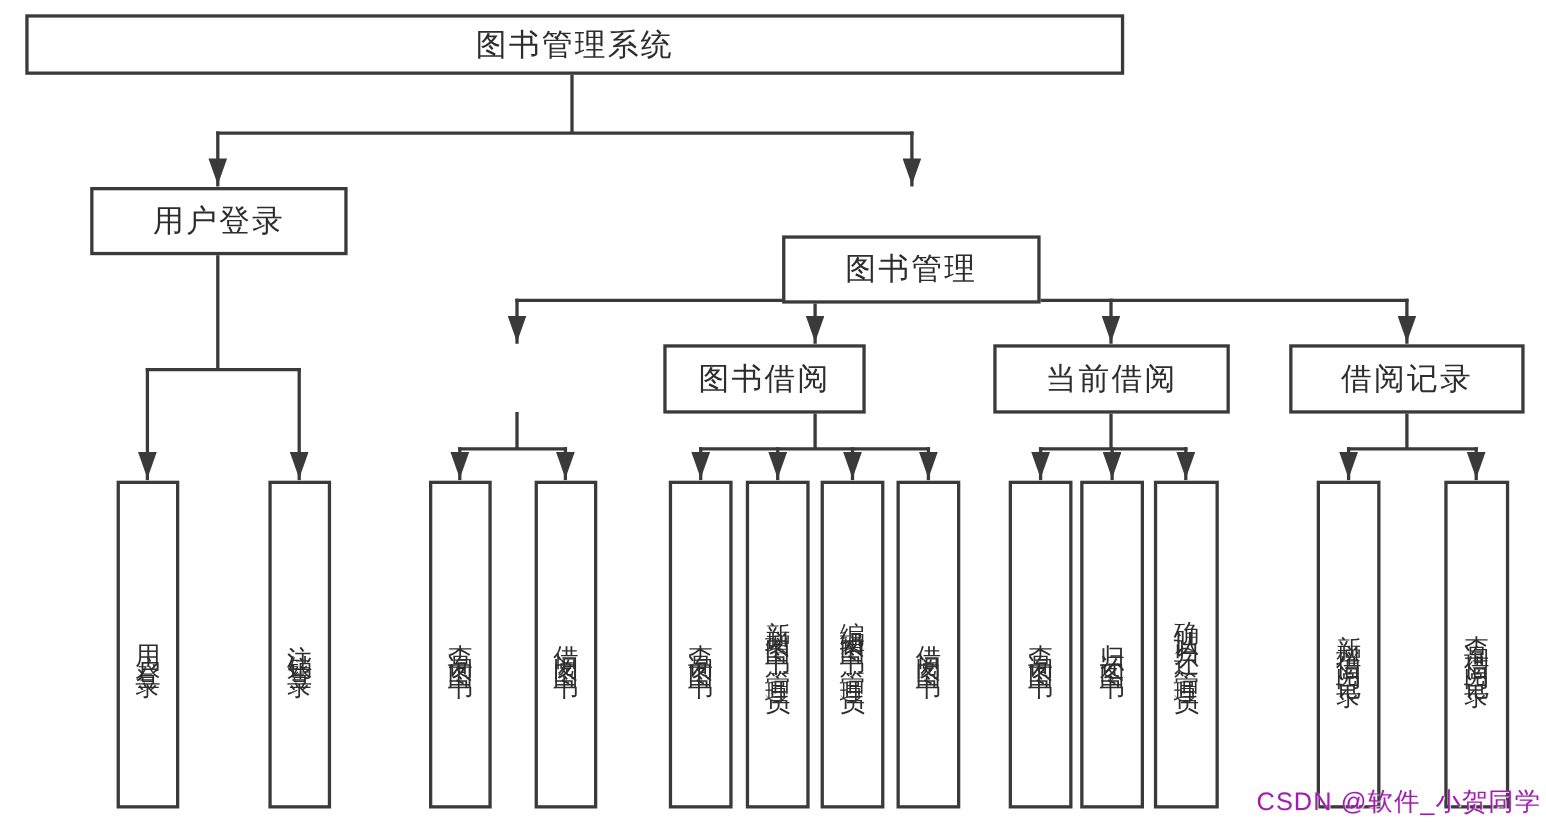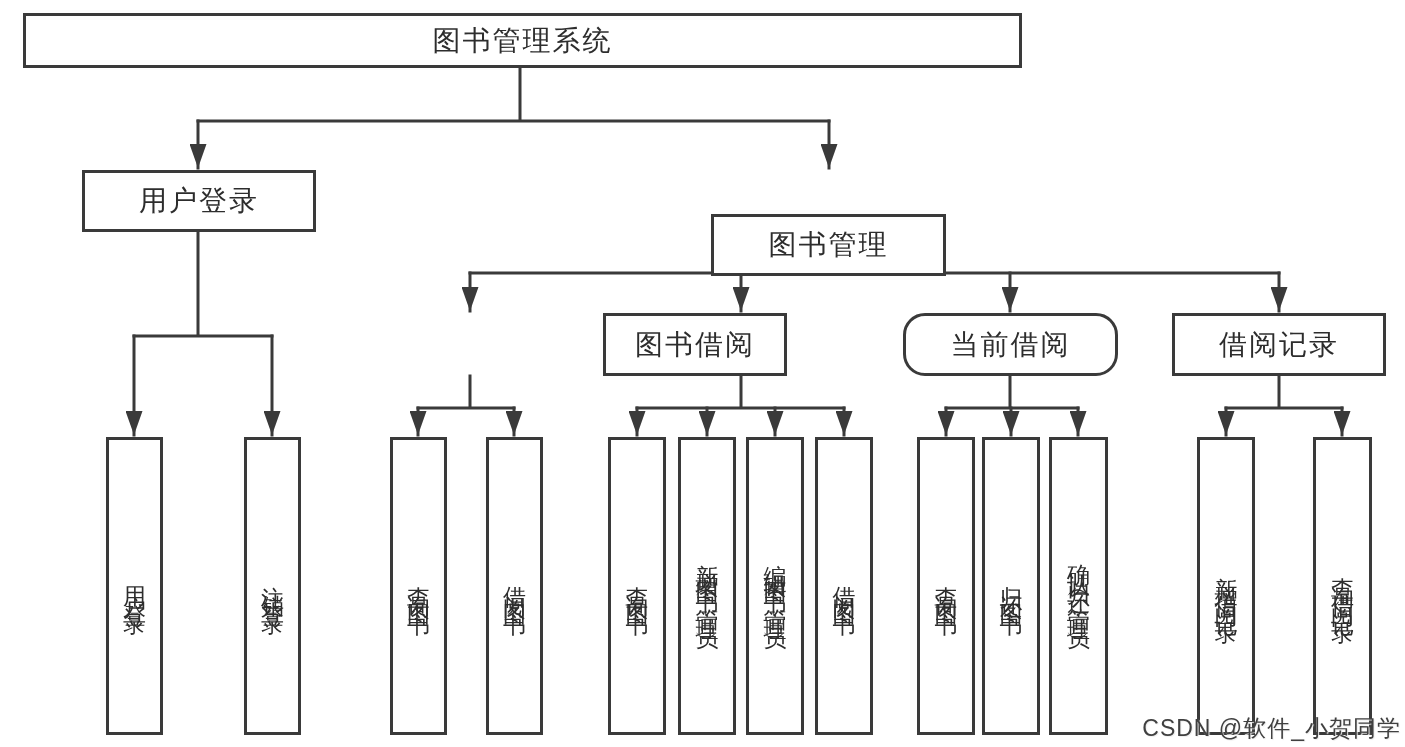--- a/index.html
+++ b/index.html
@@ -40,21 +40,21 @@
     letter-spacing: 9px;
     color: #2d2d2d;
     white-space: nowrap;
   }
   .watermark {
     position: absolute;
     right: 4px;
     bottom: 3px;
     font-size: 23px;
     letter-spacing: 1px;
-    color: #404040;
+    color: #a21caf;
     text-shadow: 1px 1px 1px #ededed;
     z-index: 5;
     white-space: nowrap;
   }
 </style>
 </head>
 <body>
 
 <div class="canvas">
 
@@ -108,21 +108,21 @@
   <div class="box" style="left:82px; top:170px; width:234px; height:62px;">
     <span class="hlabel">用户登录</span>
   </div>
   <div class="box" style="left:711px; top:170px; width:235px; height:62px;margin-top:44px;">
     <span class="hlabel">图书管理</span>
   </div>
 
   <div class="box" style="left:603px; top:313px; width:184px; height:63px;">
     <span class="hlabel">图书借阅</span>
   </div>
-  <div class="box" style="left:903px; top:313px; width:215px; height:63px;border-radius:22px;">
+  <div class="box" style="left:903px; top:313px; width:215px; height:63px;">
     <span class="hlabel">当前借阅</span>
   </div>
   <div class="box" style="left:1172px; top:313px; width:214px; height:63px;">
     <span class="hlabel">借阅记录</span>
   </div>
 
   <div class="box" style="left:106px; top:437px; width:57px; height:298px;">
     <span class="vtext">用户登录</span>
   </div>
   <div class="box" style="left:244px; top:437px; width:57px; height:298px;">

